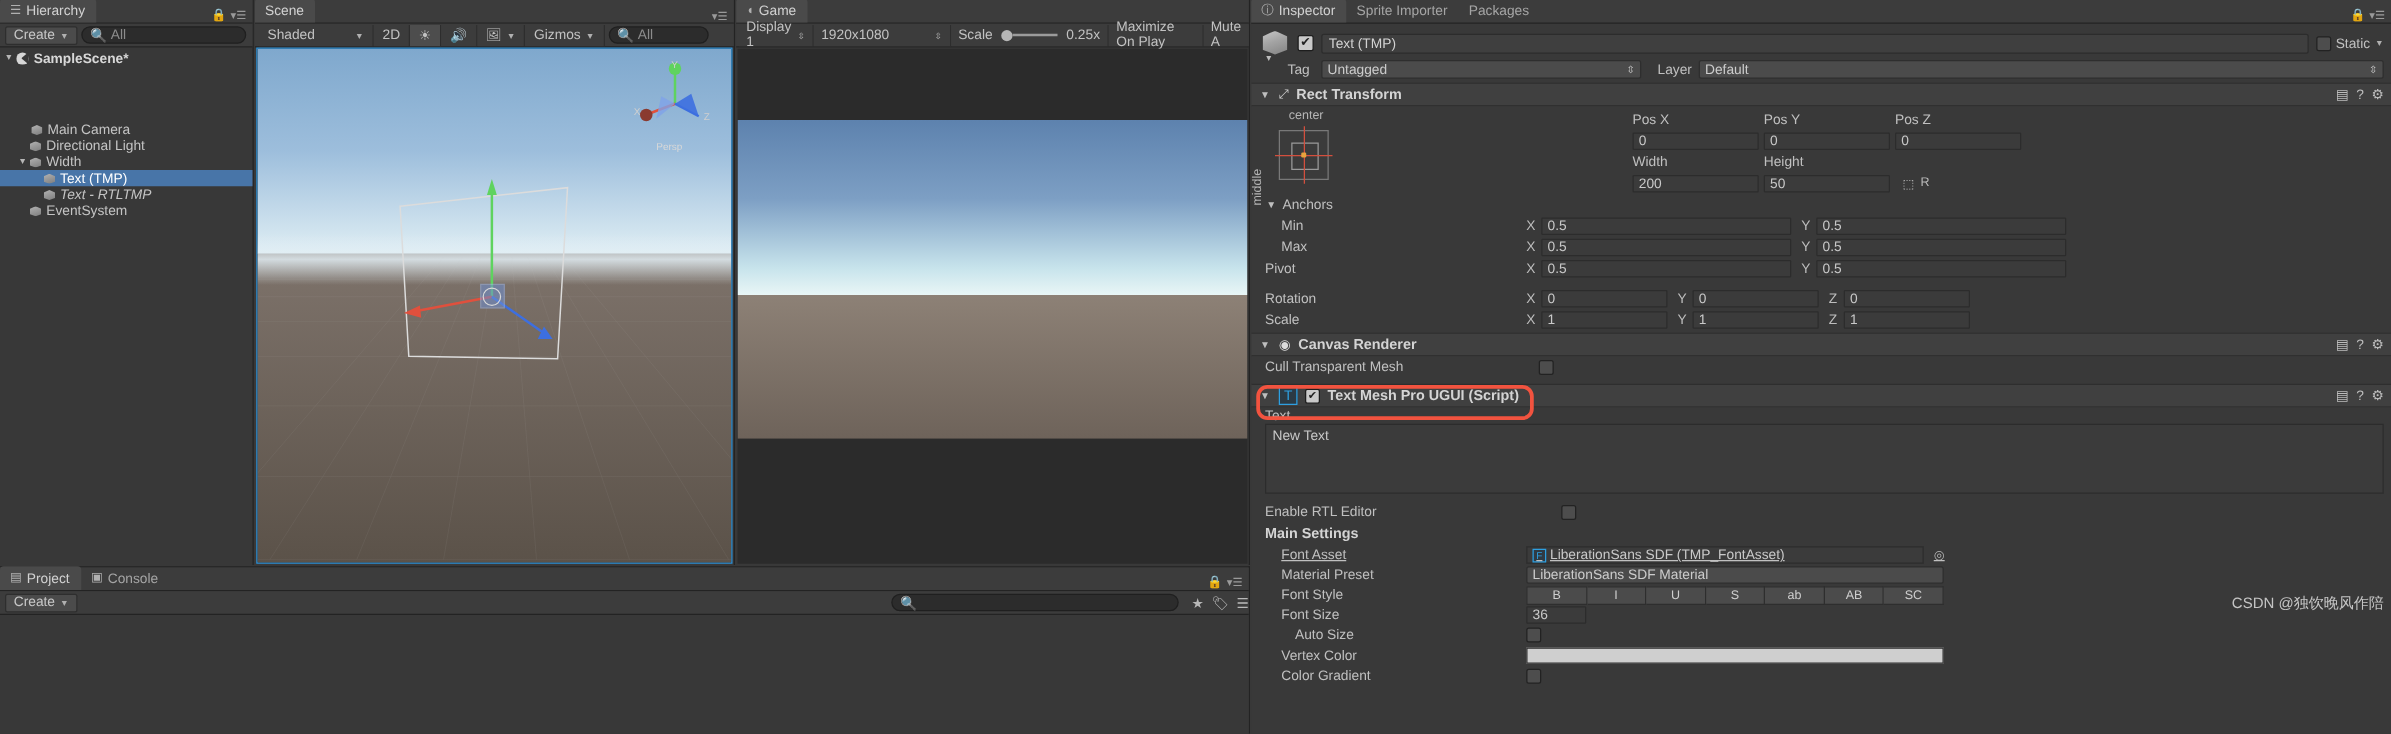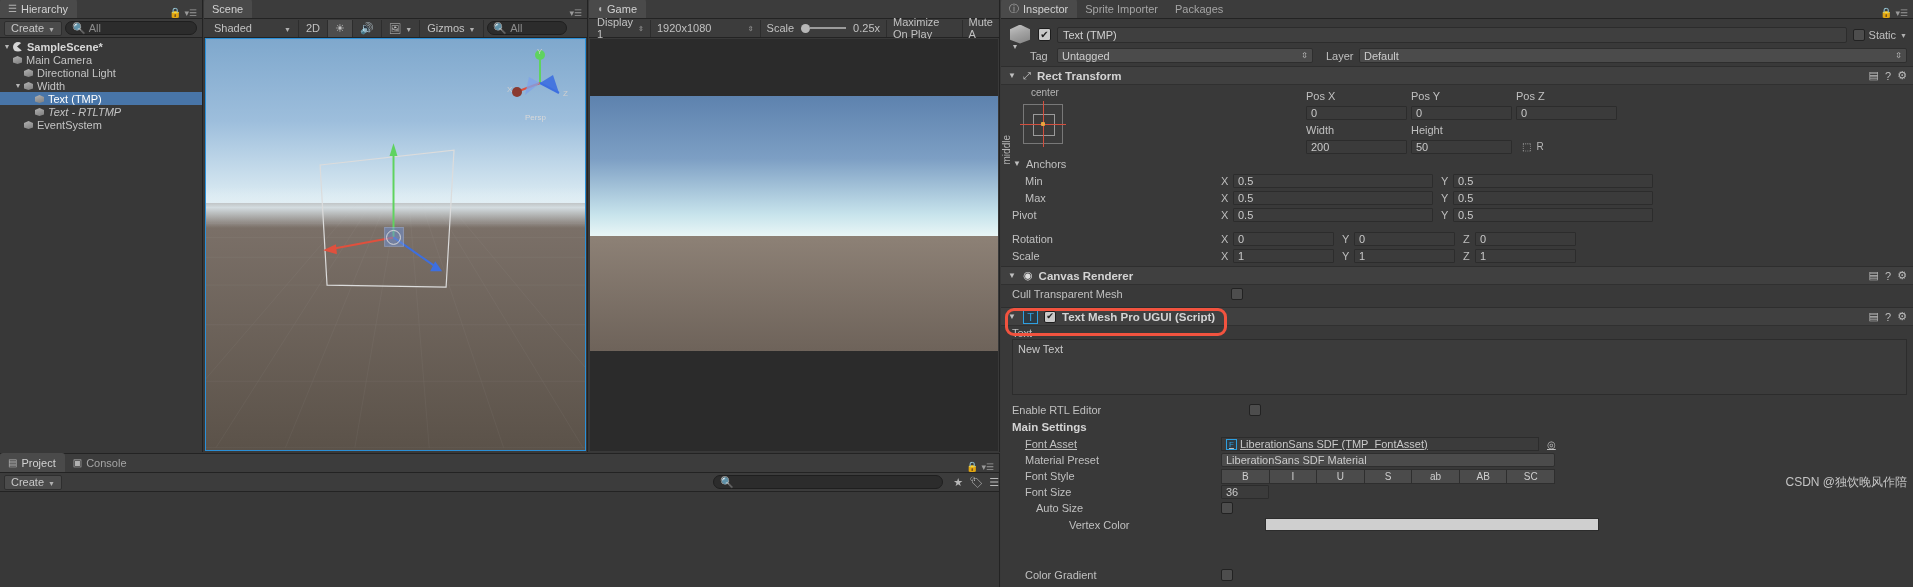--- a/index.html
+++ b/index.html
@@ -215,21 +215,21 @@
         <span>🔍</span>
         <span>All</span>
       </div>
     </div>
     <div class="tree" id="h-tree">
         <div class="row" style="padding-left: 2px;">
           <span class="tri">▼</span>
           <span class="unity-logo"></span>
           <span class="scene-name">SampleScene*</span>
         </div>
-        <div class="row" style="padding-left: 2px;">
+        <div class="row" style="padding-left: 14px; margin-top: 44px;">
           <span class="tri empty">▸</span>
           <span class="cube"></span>
           <span>Main Camera</span>
         </div>
         <div class="row" style="padding-left: 13px;">
           <span class="tri empty">▸</span>
           <span class="cube"></span>
           <span>Directional Light</span>
         </div>
         <div class="row" style="padding-left: 13px;">
@@ -699,26 +699,26 @@
         <div class="field" style="width:48px;">
             <span>36</span>
           </div>
       </div>
 
       <div class="prop-row" style="height:16px;align-items:center;">
         <div class="prop-label" style="padding-left:35px;width:220px;">Auto Size</div>
         <div class="cbox"></div>
       </div>
 
-      <div class="prop-row" style="height:17px;padding-left:44px;">
+      <div class="prop-row" style="height:17px;">
         <div class="prop-label indent">Vertex Color</div>
         <div class="colorfield" style="width:334px;"></div>
       </div>
 
-      <div class="prop-row" style="height:16px;margin-top:34px;">
+      <div class="prop-row" style="height:16px;">
         <div class="prop-label indent">Color Gradient</div>
         <div class="cbox"></div>
       </div>
     </div>
   </div>
 
   <div class="watermark">CSDN @独饮晚风作陪</div>
 </div>
 
 </body></html>

